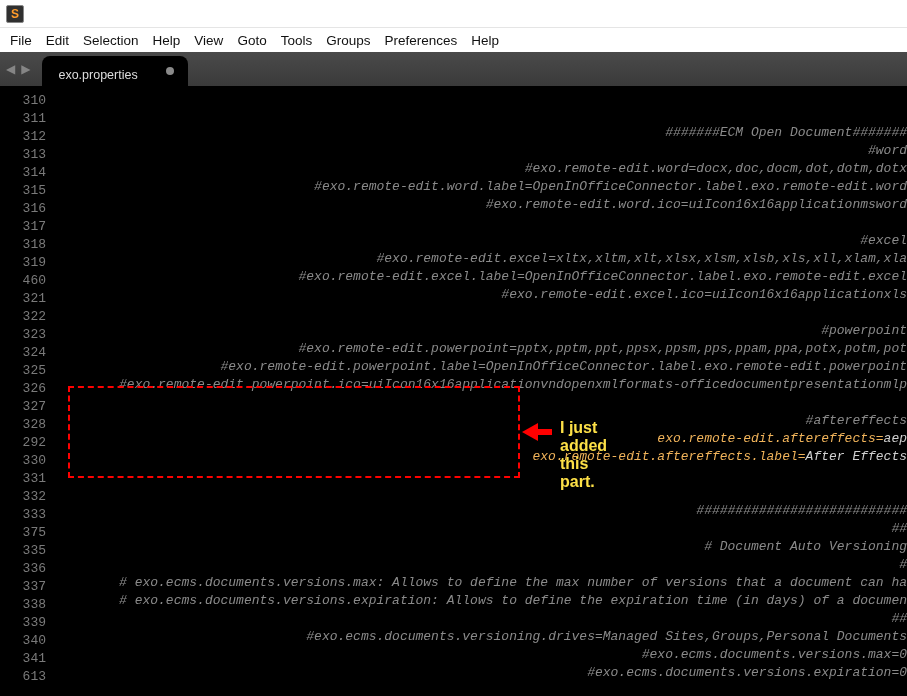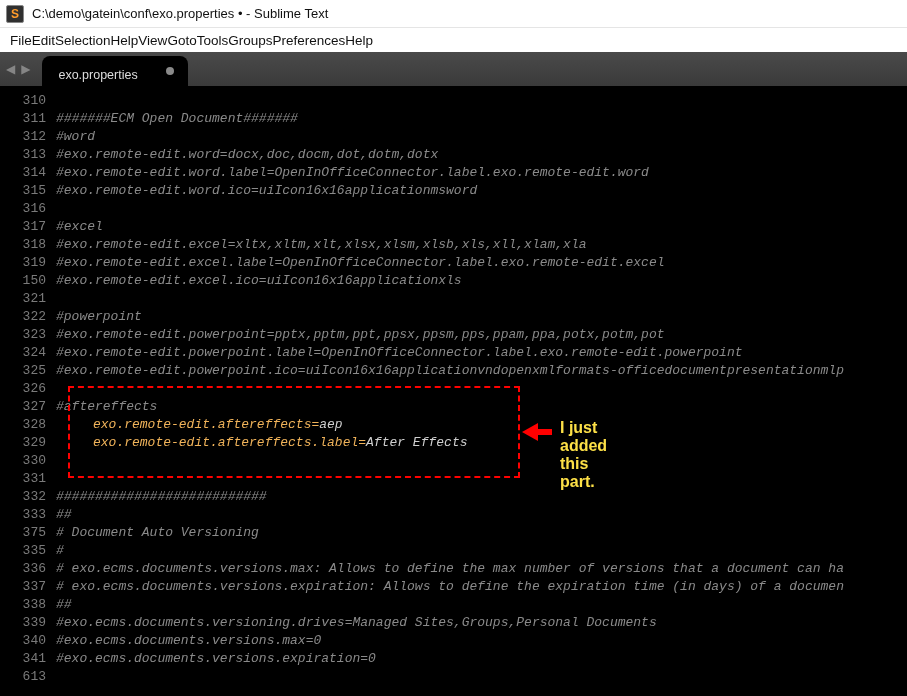--- a/index.html
+++ b/index.html
@@ -27,21 +27,21 @@
     border: 1px solid #888;
     border-radius: 2px;
     margin-right: 8px;
     display: flex; align-items: center; justify-content: center;
   }
   .app-icon span { color: #ff9b2b; font-weight: bold; font-size: 12px; line-height: 1; }
   .title-text { font-size: 13px; color: #111; }
   
   .menubar {
     display: flex;
-    gap: 0;
+    gap: 14px;
     height: 24px;
     align-items: center;
     padding: 0 10px;
     background: #fff;
   }
   .menubar span { font-size: 13.5px; color: #111; cursor: default; }
   
   .tabstrip {
     height: 34px;
     background: linear-gradient(#4a4a4a, #3a3a3a);
@@ -85,24 +85,25 @@
   .gutter {
     width: 56px;
     padding: 6px 10px 6px 17px;
     text-align: right;
     color: #7a7a7a;
     user-select: none;
     flex: 0 0 auto;
   }
   .code {
     flex: 1;
-    padding: 6px 0;
+    padding: 20px 0;
     color: #ccc;
     white-space: pre;
     position: relative;
+    text-align: right;
   }
   .line { height: 18px; }
   .code .cmt { color: #8a8a8a; font-style: italic; }
   .code .key { color: #f0b35a; font-style: italic; margin-left: 37px; }
   .code .sep { color: #f0b35a; }
   .code .val { color: #d0d0d0; font-style: italic; }
   
   .annot {
     position: absolute;
     pointer-events: none;
@@ -141,21 +142,20 @@
     font-weight: bold;
   }
 </style>
 </head>
 <body>
 
 <div class="titlebar">
   <div class="app-icon">
       <span>S</span>
     </div>
-  <div class="title-text">C:\demo\gatein\conf\exo.properties • - Sublime Text</div>
 </div>
 
 <div class="menubar">
   <span>File</span>
   <span>Edit</span>
   <span>Selection</span>
   <span>Help</span>
   <span>View</span>
   <span>Goto</span>
   <span>Tools</span>
@@ -180,30 +180,30 @@
       <div class="line">310</div>
       <div class="line">311</div>
       <div class="line">312</div>
       <div class="line">313</div>
       <div class="line">314</div>
       <div class="line">315</div>
       <div class="line">316</div>
       <div class="line">317</div>
       <div class="line">318</div>
       <div class="line">319</div>
-      <div class="line">150</div>
+      <div class="line">460</div>
       <div class="line">321</div>
       <div class="line">322</div>
       <div class="line">323</div>
       <div class="line">324</div>
       <div class="line">325</div>
       <div class="line">326</div>
       <div class="line">327</div>
       <div class="line">328</div>
-      <div class="line">329</div>
+      <div class="line">292</div>
       <div class="line">330</div>
       <div class="line">331</div>
       <div class="line">332</div>
       <div class="line">333</div>
       <div class="line">375</div>
       <div class="line">335</div>
       <div class="line">336</div>
       <div class="line">337</div>
       <div class="line">338</div>
       <div class="line">339</div>

